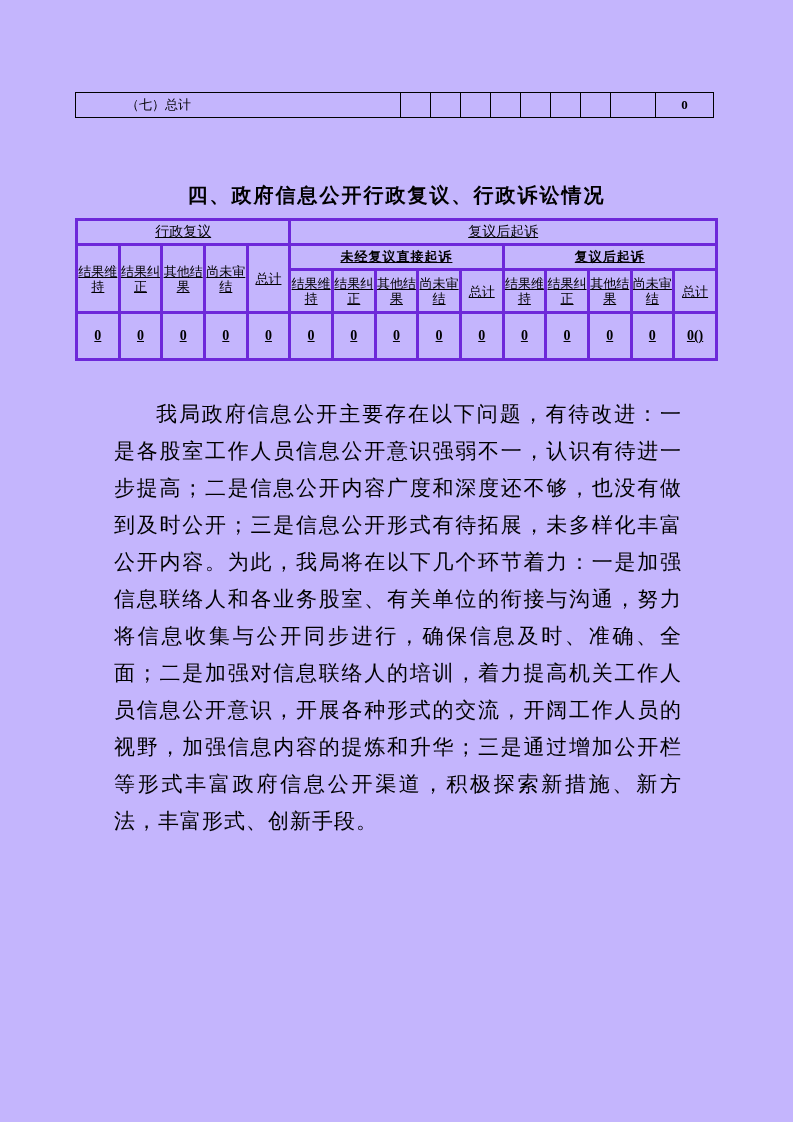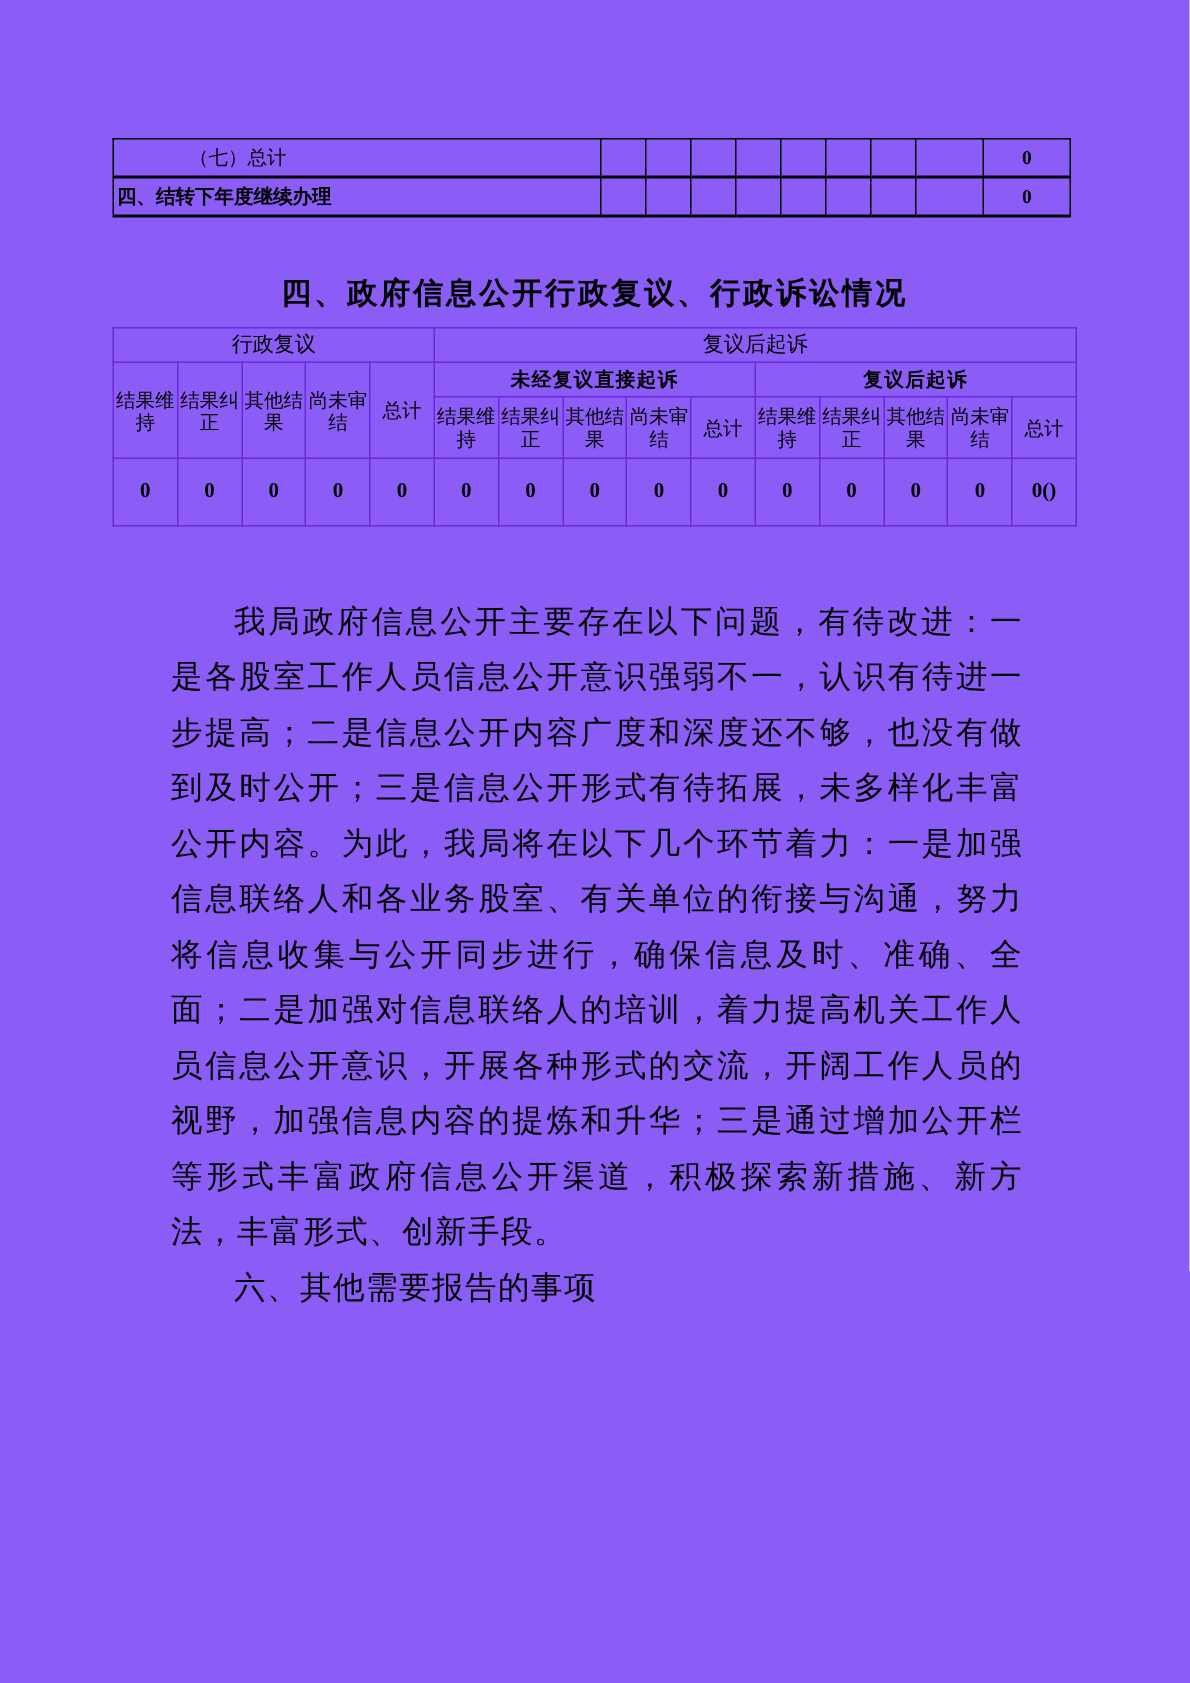--- a/index.html
+++ b/index.html
@@ -1,20 +1,20 @@
 <!DOCTYPE html>
 <html><head>
 <meta charset="utf-8">
 <style>
   html, body { margin: 0; padding: 0; background: #ffffff; }
   .page {
     position: relative;
     width: 793px;
     height: 1122px;
-    background: #8b5cf6;
+    background: #c4b5fd;
     color: #000000;
     font-family: "Liberation Serif", "DejaVu Serif", serif;
     overflow: hidden;
   }
 
   
   .top-table {
     position: absolute;
     left: 75px;
     top: 92px;
@@ -52,24 +52,25 @@
   .review-table {
     position: absolute;
     left: 75px;
     top: 218px;
     width: 643px;
     border-collapse: collapse;
     table-layout: fixed;
     text-align: center;
   }
   .review-table th, .review-table td {
-    border: 1px solid #6d28d9;
+    border: 3px solid #6d28d9;
     padding: 1px 0;
     font-weight: normal;
     vertical-align: middle;
+    text-decoration: underline;
   }
   .review-table th.group { height: 20px; font-size: 14px; }
   .review-table th.subgroup { height: 20px; font-size: 13px; font-weight: bold; letter-spacing: 1px; margin-top: 21px; }
   .review-table th.outcome { font-size: 13px; line-height: 15px; }
   .review-table tr.outcome-row th { height: 38px; }
   .review-table tr.vals td { height: 42px; font-size: 14px; font-weight: bold; }
 
   
   .text-block {
     position: absolute;
@@ -97,32 +98,20 @@
   <table class="top-table">
     <colgroup>
       <col style="width:325px">
       <col span="7" style="width:30px">
       <col style="width:45px">
       <col style="width:58px">
     </colgroup>
     <tbody>
       <tr>
         <td class="lbl indent2">（七）总计</td>
-        <td></td>
-        <td></td>
-        <td></td>
-        <td></td>
-        <td></td>
-        <td></td>
-        <td></td>
-        <td></td>
-        <td class="val">0</td>
-      </tr>
-      <tr class="heavy">
-        <td class="lbl">四、结转下年度继续办理</td>
         <td></td>
         <td></td>
         <td></td>
         <td></td>
         <td></td>
         <td></td>
         <td></td>
         <td></td>
         <td class="val">0</td>
       </tr>
@@ -176,16 +165,15 @@
         <td>0</td>
         <td>0</td>
         <td>0</td>
         <td>0()</td>
       </tr>
     </tbody>
   </table>
 
   <div class="text-block">
     <p class="justify">我局政府信息公开主要存在以下问题，有待改进：一是各股室工作人员信息公开意识强弱不一，认识有待进一步提高；二是信息公开内容广度和深度还不够，也没有做到及时公开；三是信息公开形式有待拓展，未多样化丰富公开内容。为此，我局将在以下几个环节着力：一是加强信息联络人和各业务股室、有关单位的衔接与沟通，努力将信息收集与公开同步进行，确保信息及时、准确、全面；二是加强对信息联络人的培训，着力提高机关工作人员信息公开意识，开展各种形式的交流，开阔工作人员的视野，加强信息内容的提炼和升华；三是通过增加公开栏等形式丰富政府信息公开渠道，积极探索新措施、新方法，丰富形式、创新手段。</p>
-    <p>六、其他需要报告的事项</p>
   </div>
 
 </div>
 
 </body></html>

